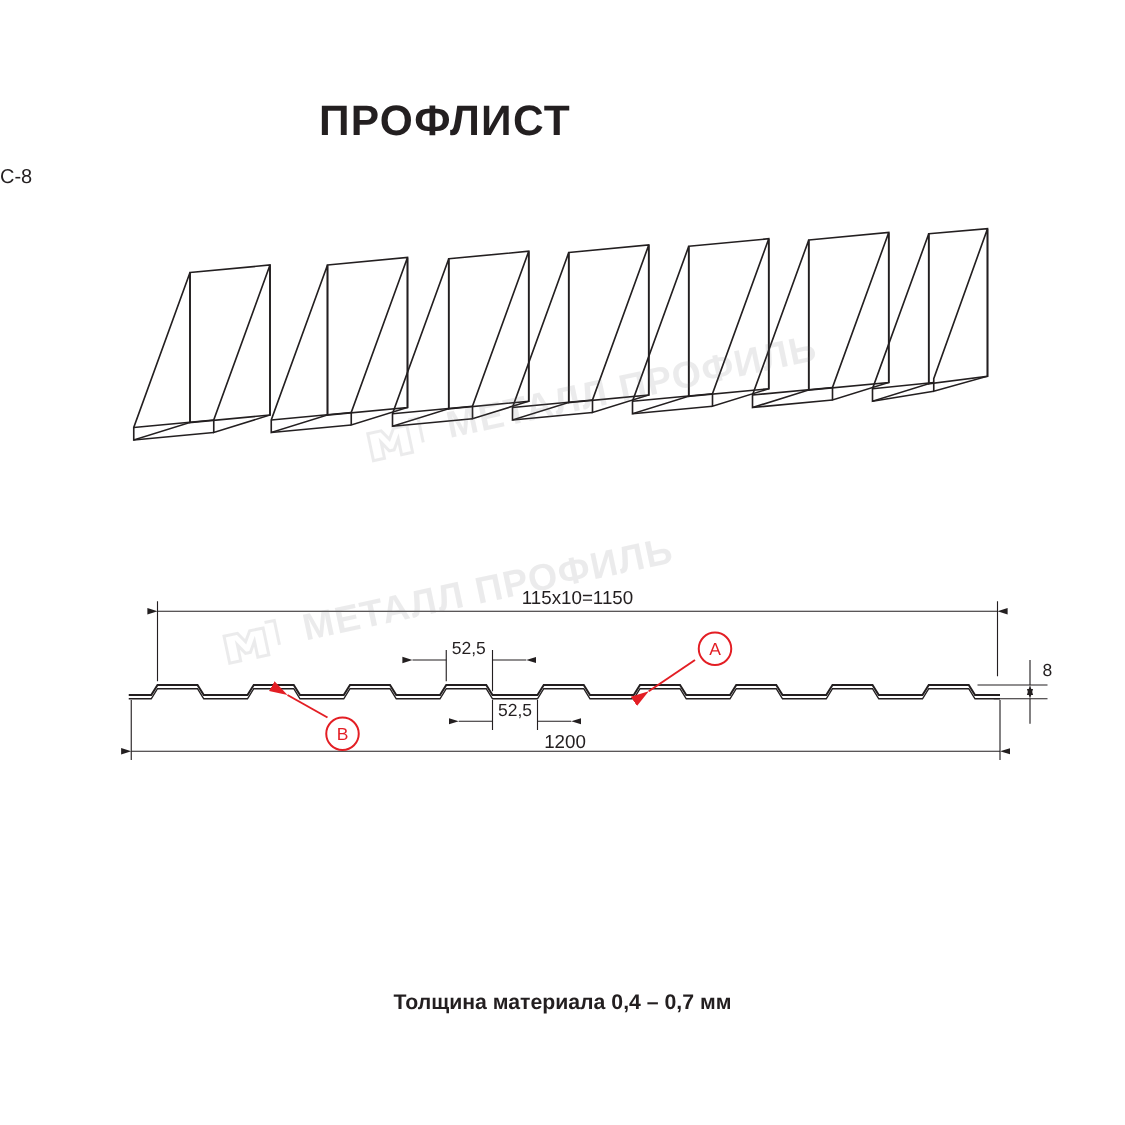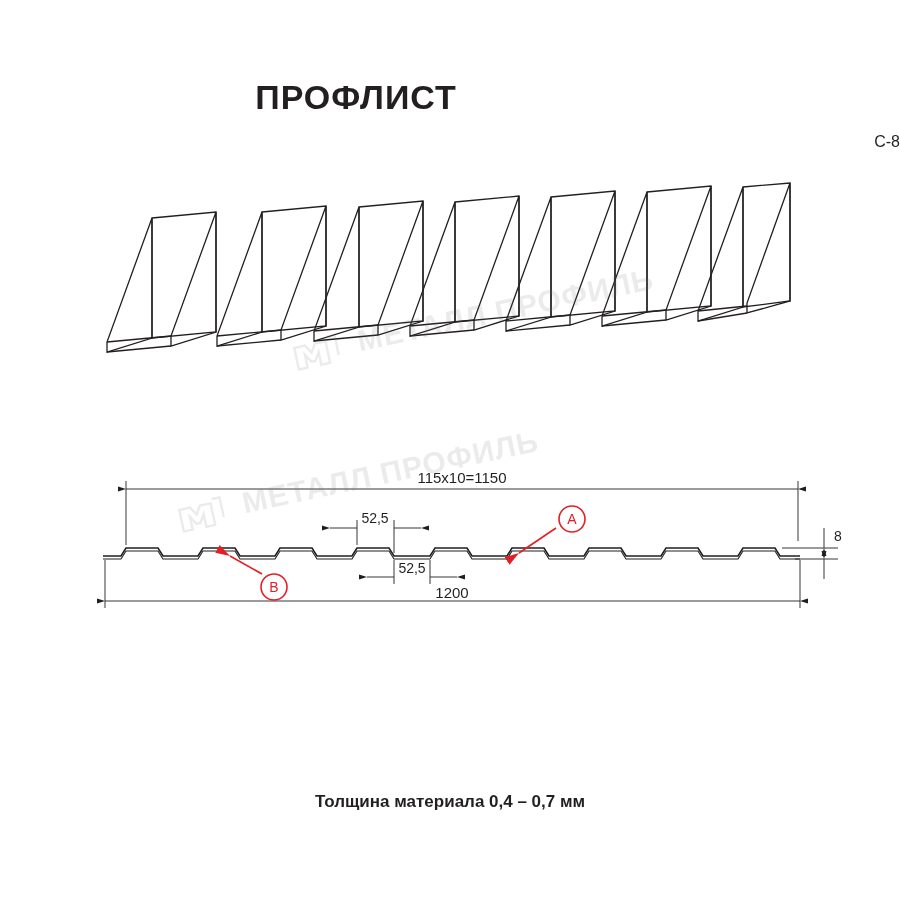--- a/index.html
+++ b/index.html
@@ -28,21 +28,21 @@
     font-size: 34px;
     font-weight: bold;
     letter-spacing: 1px;
     color: #231f20;
   }
   .subtitle {
     position: absolute;
     top: 133px;
     left: 0;
     width: 900px;
-    text-align: right;
+    text-align: left;
     font-size: 16px;
     color: #231f20;
   }
   .footnote {
     position: absolute;
     top: 792px;
     left: 0;
     width: 900px;
     text-align: center;
     font-size: 17px;

